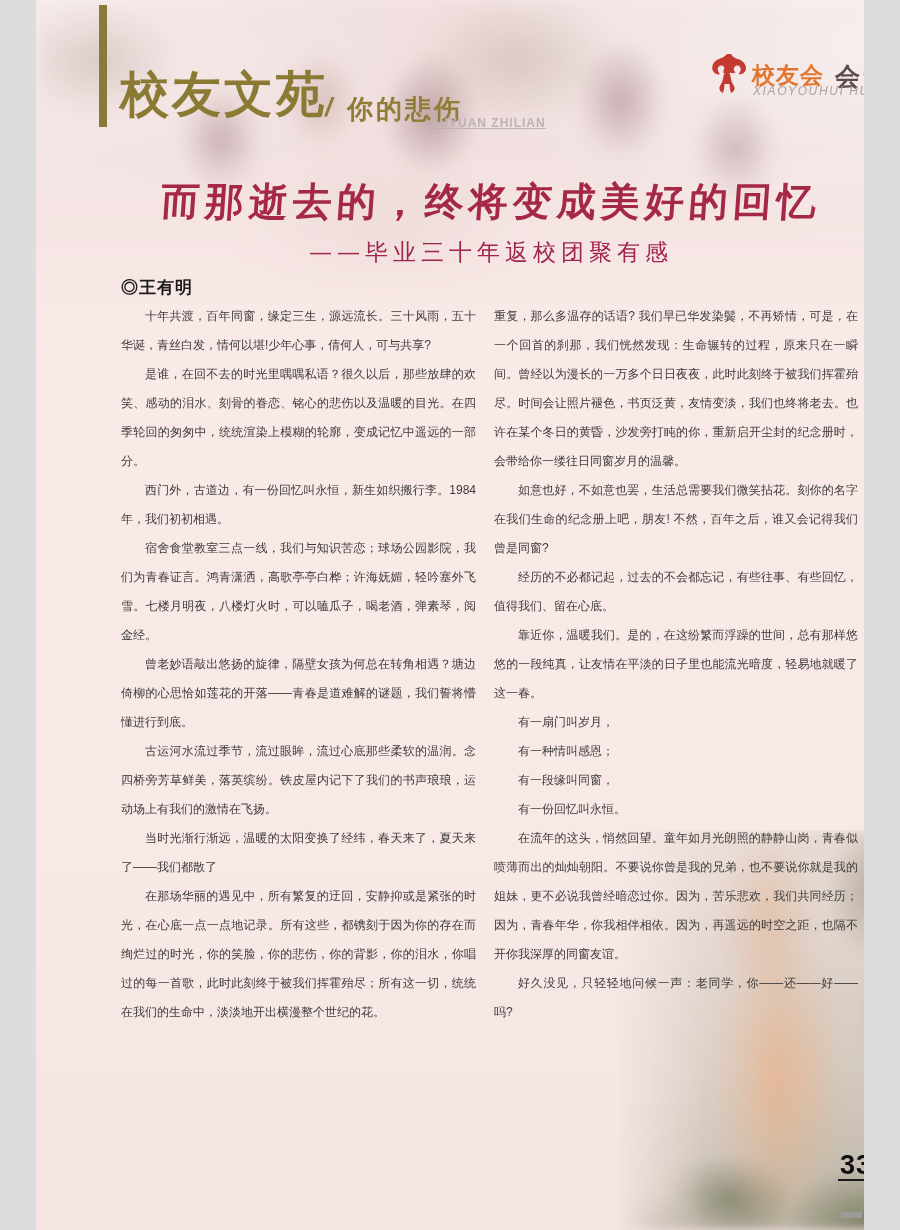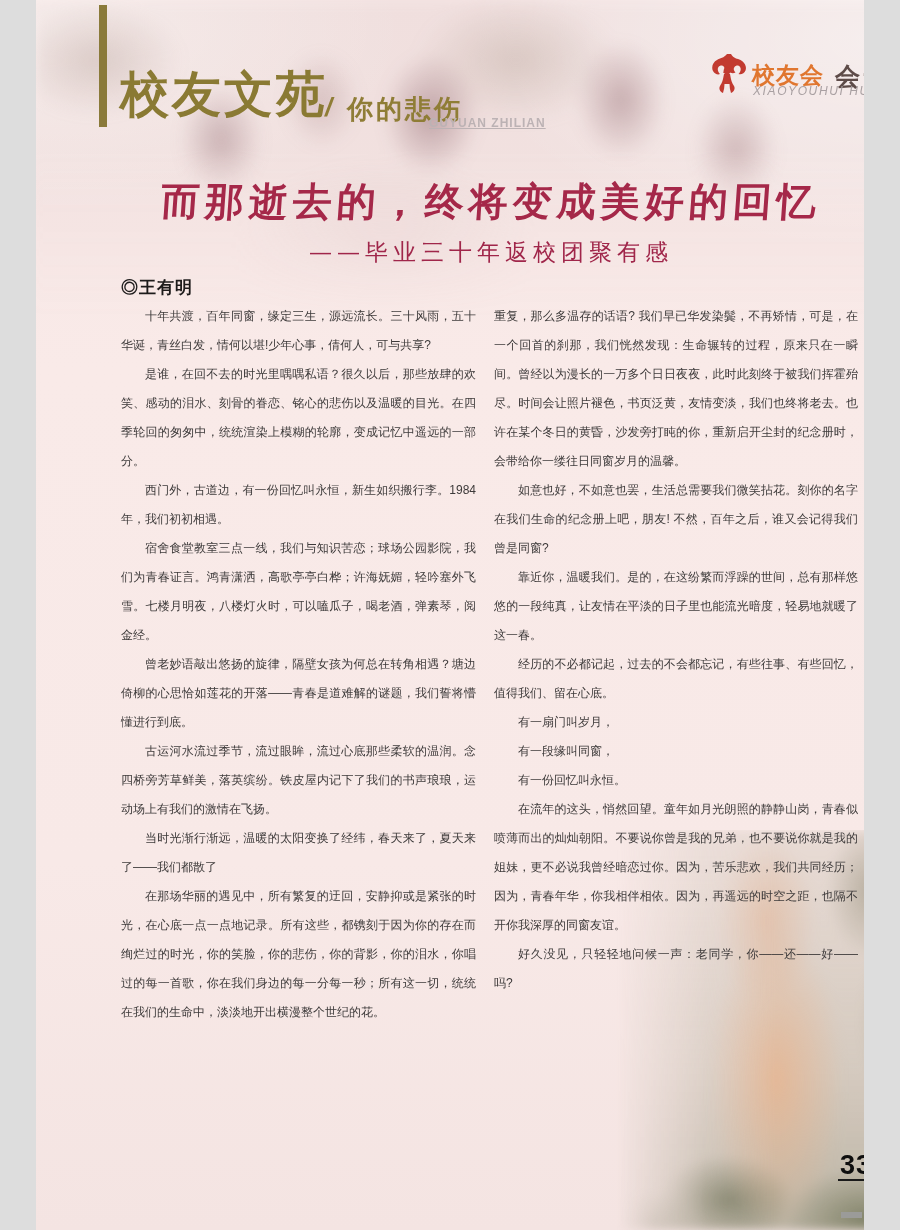--- a/index.html
+++ b/index.html
@@ -120,28 +120,29 @@
 
   <div class="columns">
     <div class="col col-left" id="col-left">
         <p class="ind">十年共渡，百年同窗，缘定三生，源远流长。三十风雨，五十华诞，青丝白发，情何以堪!少年心事，倩何人，可与共享?</p>
         <p class="ind">是谁，在回不去的时光里喁喁私语？很久以后，那些放肆的欢笑、感动的泪水、刻骨的眷恋、铭心的悲伤以及温暖的目光。在四季轮回的匆匆中，统统渲染上模糊的轮廓，变成记忆中遥远的一部分。</p>
         <p class="ind">西门外，古道边，有一份回忆叫永恒，新生如织搬行李。1984年，我们初初相遇。</p>
         <p class="ind">宿舍食堂教室三点一线，我们与知识苦恋；球场公园影院，我们为青春证言。鸿青潇洒，高歌亭亭白桦；许海妩媚，轻吟塞外飞雪。七楼月明夜，八楼灯火时，可以嗑瓜子，喝老酒，弹素琴，阅金经。</p>
         <p class="ind">曾老妙语敲出悠扬的旋律，隔壁女孩为何总在转角相遇？塘边倚柳的心思恰如莲花的开落——青春是道难解的谜题，我们誓将懵懂进行到底。</p>
         <p class="ind">古运河水流过季节，流过眼眸，流过心底那些柔软的温润。念四桥旁芳草鲜美，落英缤纷。铁皮屋内记下了我们的书声琅琅，运动场上有我们的激情在飞扬。</p>
         <p class="ind">当时光渐行渐远，温暖的太阳变换了经纬，春天来了，夏天来了——我们都散了</p>
-        <p class="ind">在那场华丽的遇见中，所有繁复的迂回，安静抑或是紧张的时光，在心底一点一点地记录。所有这些，都镌刻于因为你的存在而绚烂过的时光，你的笑脸，你的悲伤，你的背影，你的泪水，你唱过的每一首歌，你在我们身边的每一分每一秒；所有这一切，统统在我们的生命中，淡淡地开出横漫整个世纪的花。</p>
+        <p class="ind">在那场华丽的遇见中，所有繁复的迂回，安静抑或是紧张的时光，在心底一点一点地记录。所有这些，都镌刻于因为你的存在而绚烂过的时光，你的笑脸，你的悲伤，你的背影，你的泪水，你唱过的每一首歌，此时此刻终于被我们挥霍殆尽；所有这一切，统统在我们的生命中，淡淡地开出横漫整个世纪的花。</p>
       </div>
     <div class="col col-right" id="col-right">
         <p class="">重复，那么多温存的话语? 我们早已华发染鬓，不再矫情，可是，在一个回首的刹那，我们恍然发现：生命辗转的过程，原来只在一瞬间。曾经以为漫长的一万多个日日夜夜，此时此刻终于被我们挥霍殆尽。时间会让照片褪色，书页泛黄，友情变淡，我们也终将老去。也许在某个冬日的黄昏，沙发旁打盹的你，重新启开尘封的纪念册时，会带给你一缕往日同窗岁月的温馨。</p>
         <p class="ind">如意也好，不如意也罢，生活总需要我们微笑拈花。刻你的名字在我们生命的纪念册上吧，朋友! 不然，百年之后，谁又会记得我们曾是同窗?</p>
+        <p class="ind">经历的不必都记起，过去的不会都忘记，有些往事、有些回忆，值得我们、留在心底。</p>
         <p class="ind">靠近你，温暖我们。是的，在这纷繁而浮躁的世间，总有那样悠悠的一段纯真，让友情在平淡的日子里也能流光暗度，轻易地就暖了这一春。</p>
-        <p class="ind">经历的不必都记起，过去的不会都忘记，有些往事、有些回忆，值得我们、留在心底。</p>
         <p class="ind">有一扇门叫岁月，</p>
+        <p class="ind">有一种情叫感恩；</p>
         <p class="ind">有一段缘叫同窗，</p>
         <p class="ind">有一份回忆叫永恒。</p>
         <p class="ind">在流年的这头，悄然回望。童年如月光朗照的静静山岗，青春似喷薄而出的灿灿朝阳。不要说你曾是我的兄弟，也不要说你就是我的姐妹，更不必说我曾经暗恋过你。因为，苦乐悲欢，我们共同经历；因为，青春年华，你我相伴相依。因为，再遥远的时空之距，也隔不开你我深厚的同窗友谊。</p>
         <p class="ind">好久没见，只轻轻地问候一声：老同学，你——还——好——吗?</p>
       </div>
   </div>
 
   <div class="pagenum-block">
     <div class="pagenum">33</div>
     <div class="corner-mark">

